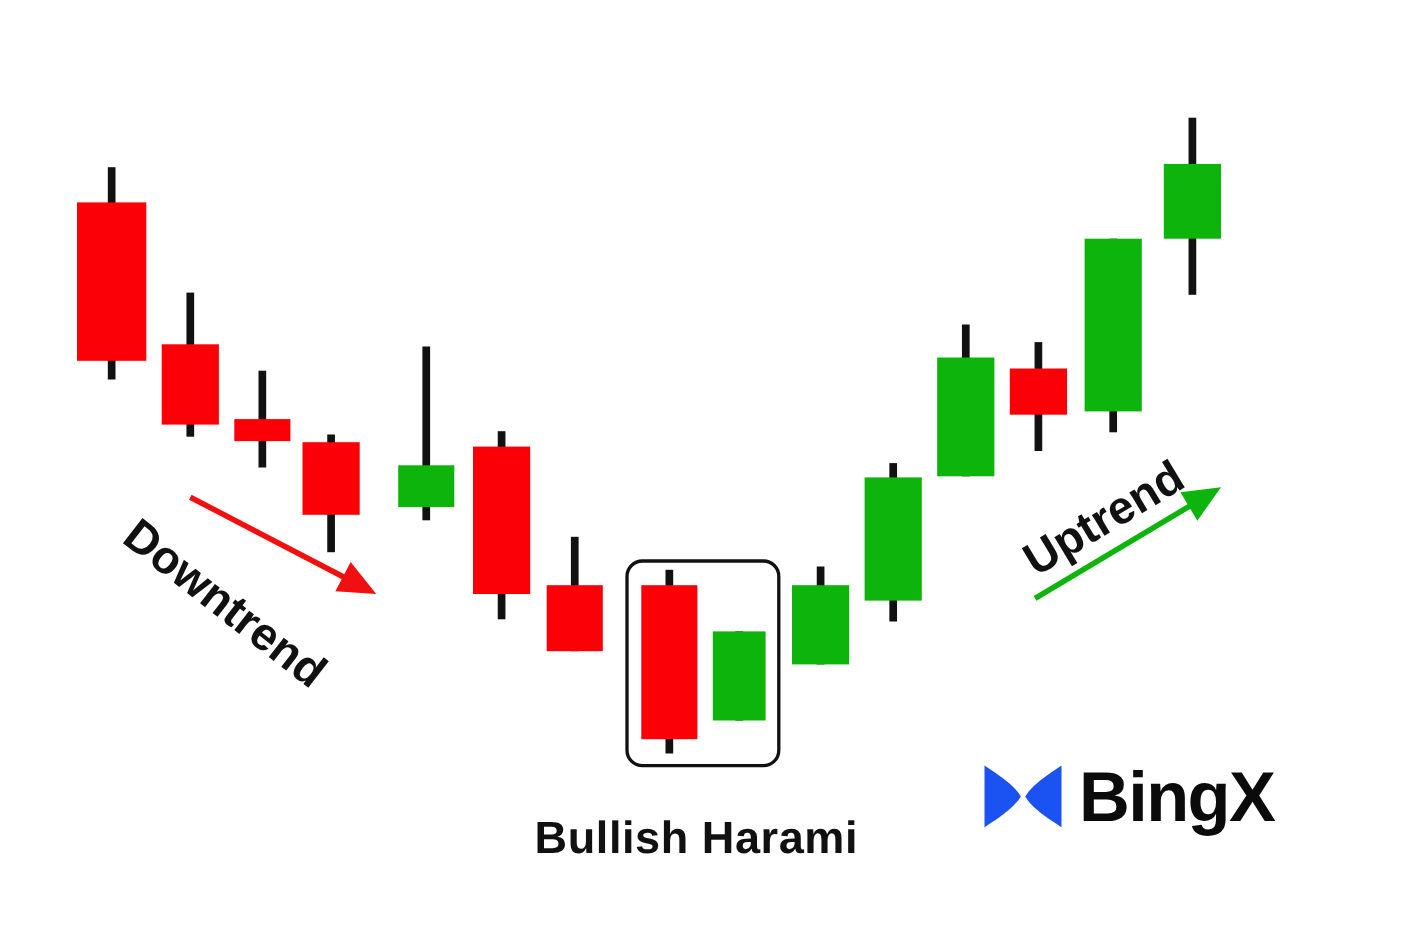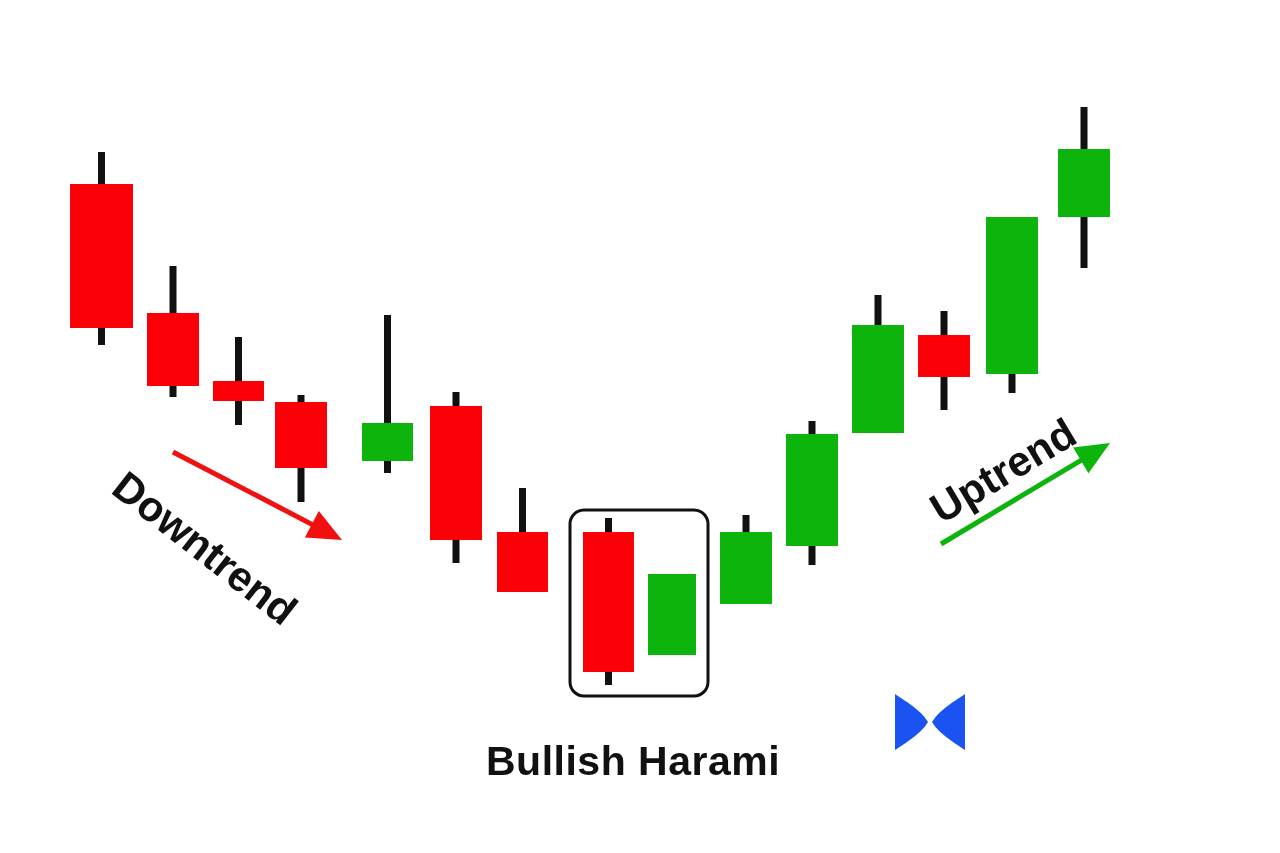--- a/index.html
+++ b/index.html
@@ -161,15 +161,16 @@
 
   <div class="trend-label" id="uptrend-label">Uptrend</div>
 
   <div id="pattern-label">Bullish Harami</div>
 
   <div id="brand-logo">
     <svg width="74" height="60" viewBox="0 0 74 60">
       <path id="bowtie-left" d="M2 2 L2 58 Q2 58 14 50 Q30 39 35 30 Q30 21 14 10 Q2 2 2 2 Z" fill="#1B52F2"></path>
       <path id="bowtie-right" d="M72 2 L72 58 Q72 58 60 50 Q44 39 39 30 Q44 21 60 10 Q72 2 72 2 Z" fill="#1B52F2"></path>
     </svg>
+    <div id="brand-wordmark">BingX</div>
   </div>
 
 </div>
 
 </body></html>

